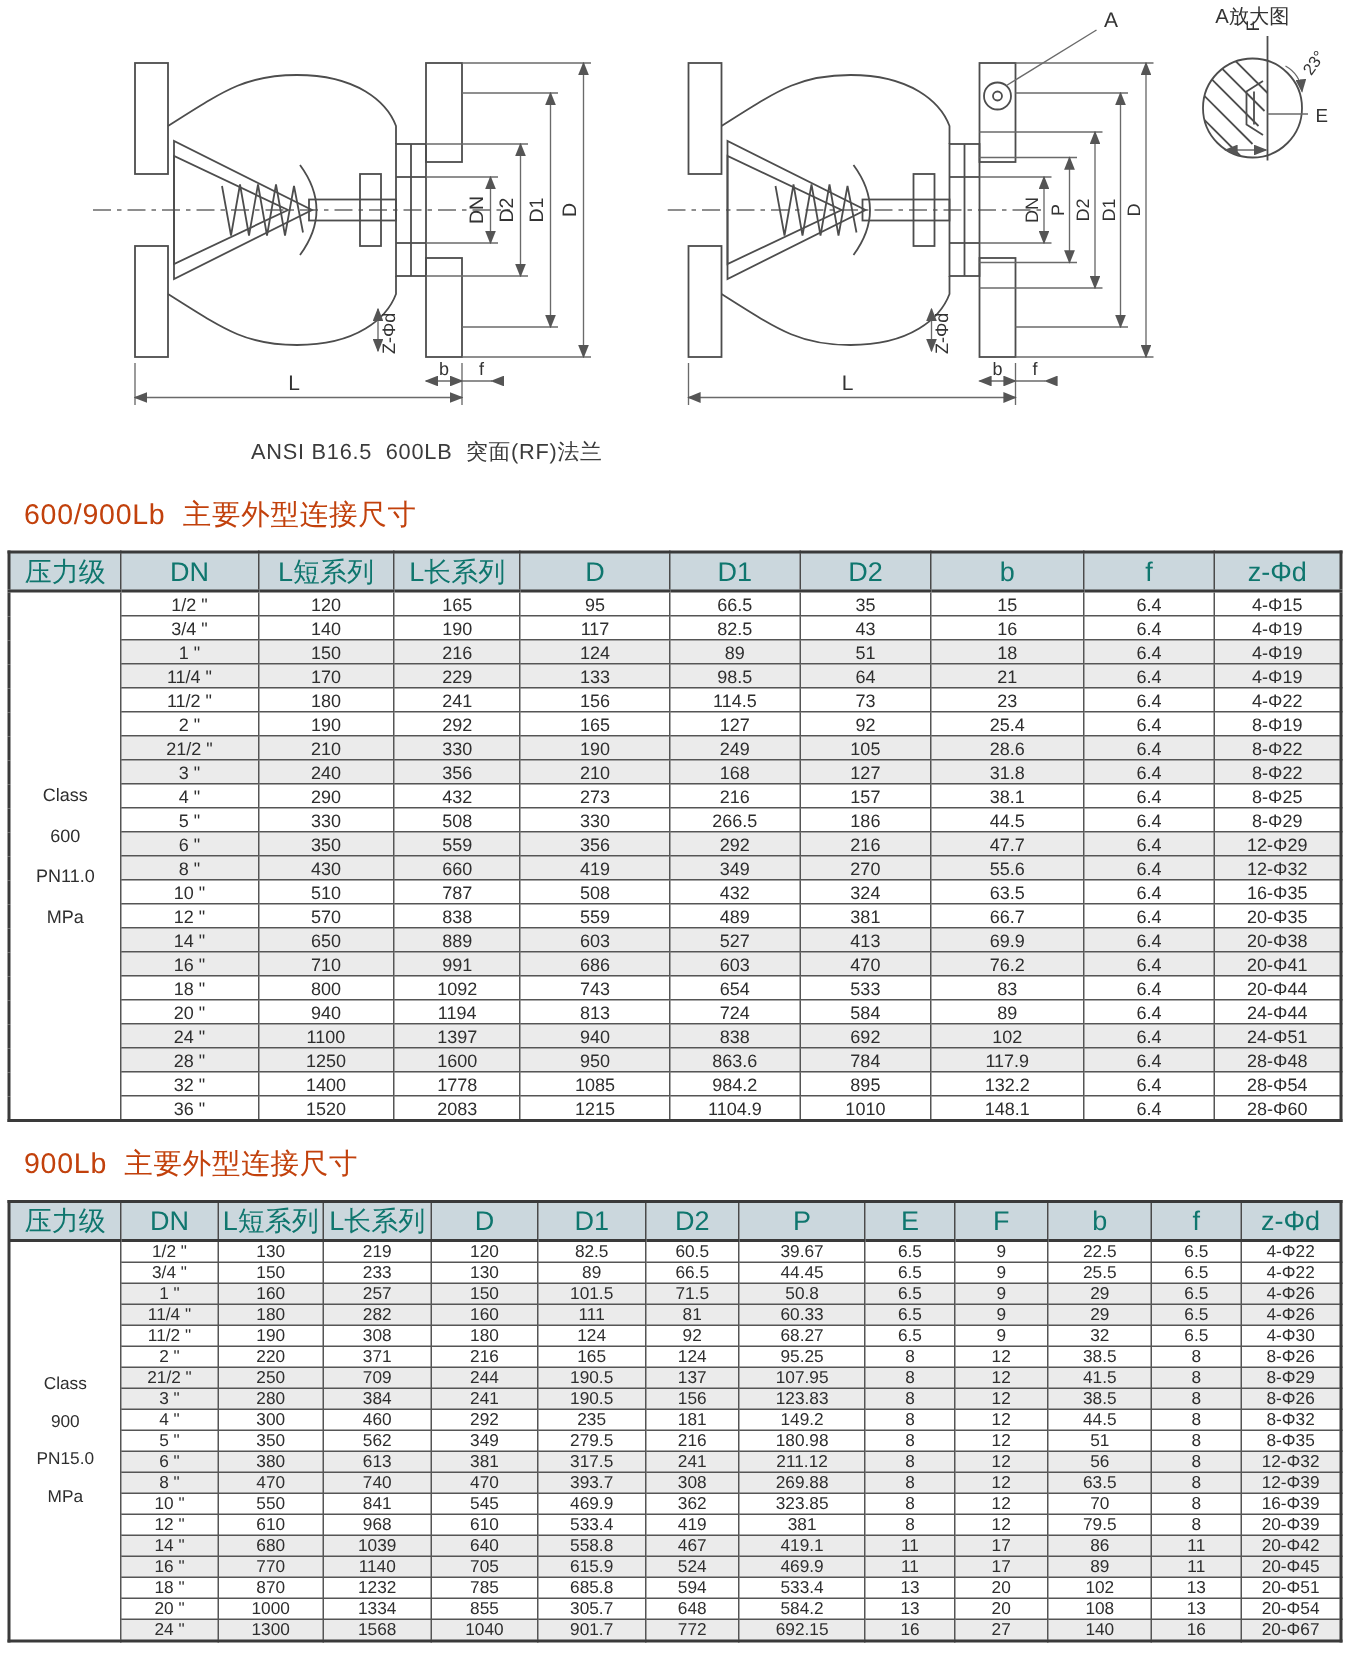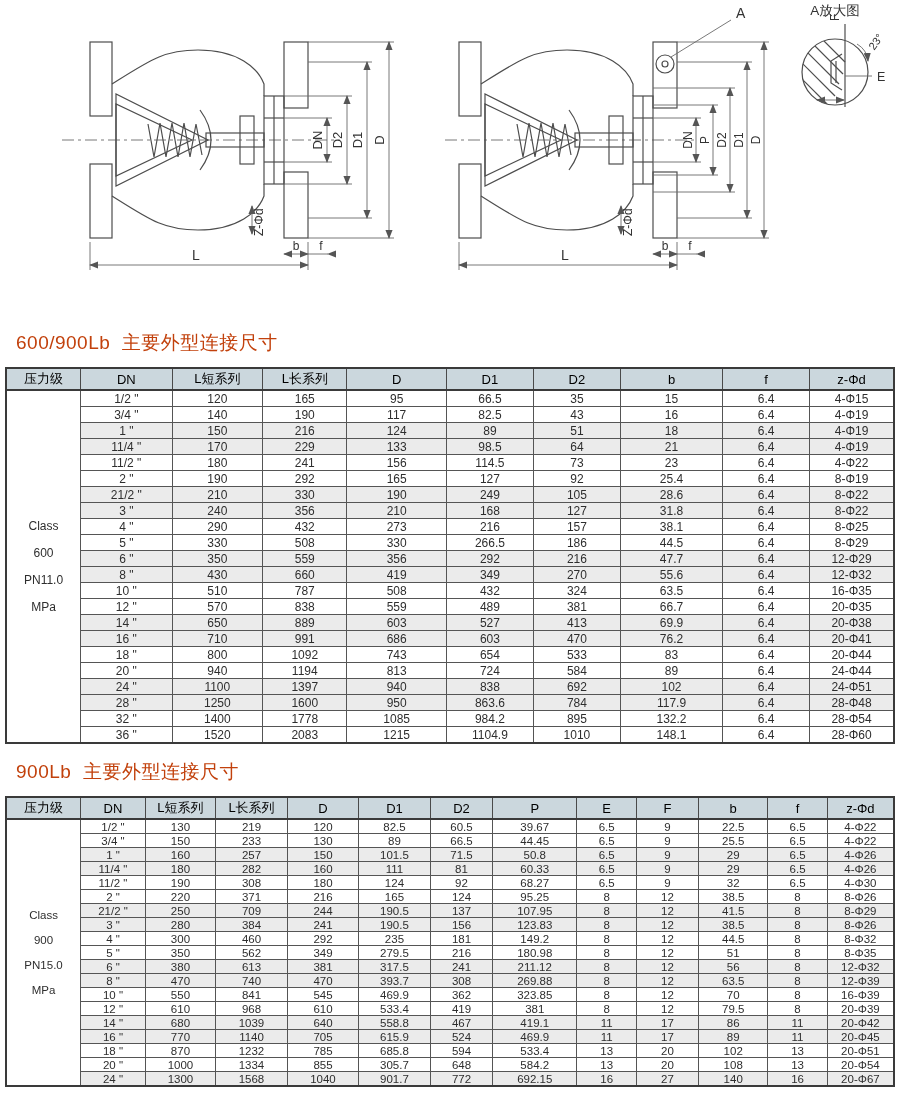--- a/index.html
+++ b/index.html
@@ -23,21 +23,21 @@
     font-size:19px; color:#c2410c; white-space:pre; font-weight:normal;
     margin:17px 0 11px 16px; letter-spacing:.5px;
   }
   .section-title.second { margin-top:15px; }
   
   table.dims {
     width:890px; margin:0 auto; border-collapse:collapse; table-layout:fixed;
     border:2px solid #3a3a3a;
   }
   table.dims th {
-    background:#cbd7dd; font-weight:normal; font-size:13px; color:#000000;
+    background:#cbd7dd; font-weight:normal; font-size:18px; color:#0f766e;
     height:20px; border:1px solid #4a4a4a; border-bottom:2px solid #3a3a3a;
     padding:0; text-align:center;
   }
   table.dims td {
     font-size:12px; text-align:center; vertical-align:middle; color:#2e2e2e;
     border:1px solid #555; padding:0;
   }
   table.t600 td { height:15px; }
   table.t900 td { height:13px; font-size:11.5px; }
   tr.stripe td { background:#ebebeb; }
@@ -209,20 +209,21 @@
         <g class="dimtxt">
           <text transform="rotate(-90 394 21)" x="394" y="21" text-anchor="start" font-size="12">F</text>
           <text transform="rotate(-55 434 44)" x="434" y="44" text-anchor="middle" font-size="11">23°</text>
           <text x="432" y="81" font-size="12.5">E</text>
         </g>
       </g>
     </svg>
   </div>
 
   <div class="captions">
+    <div class="caption left">ANSI B16.5  600LB  突面(RF)法兰</div>
   </div>
 
   <h2 class="section-title">600/900Lb  主要外型连接尺寸</h2>
 
   <table class="dims t600">
     <colgroup>
       <col style="width:8.4%">
         <col style="width:10.3%">
         <col style="width:10.2%">
         <col style="width:9.5%">

